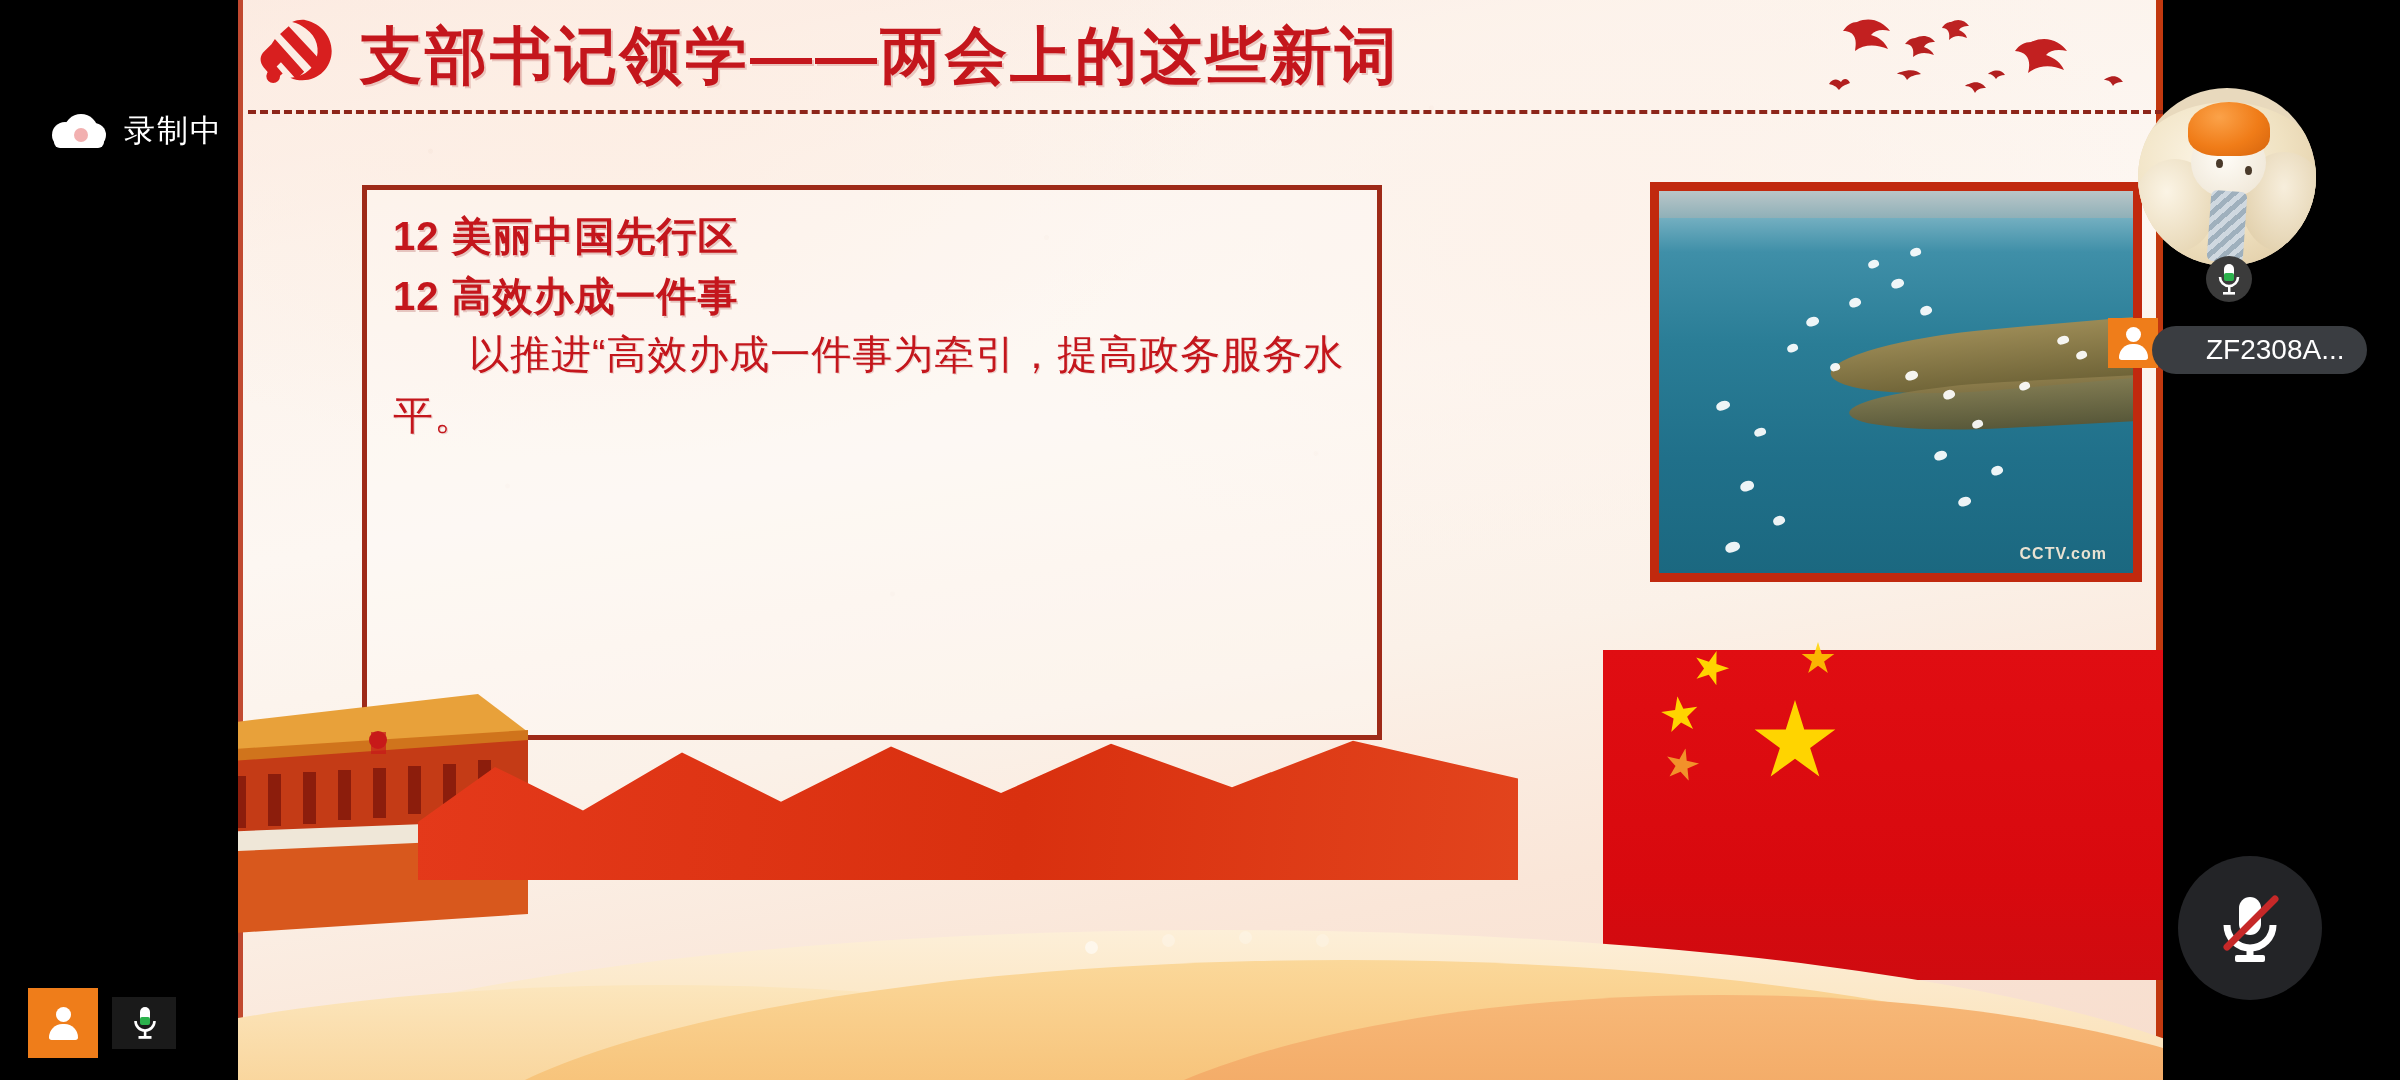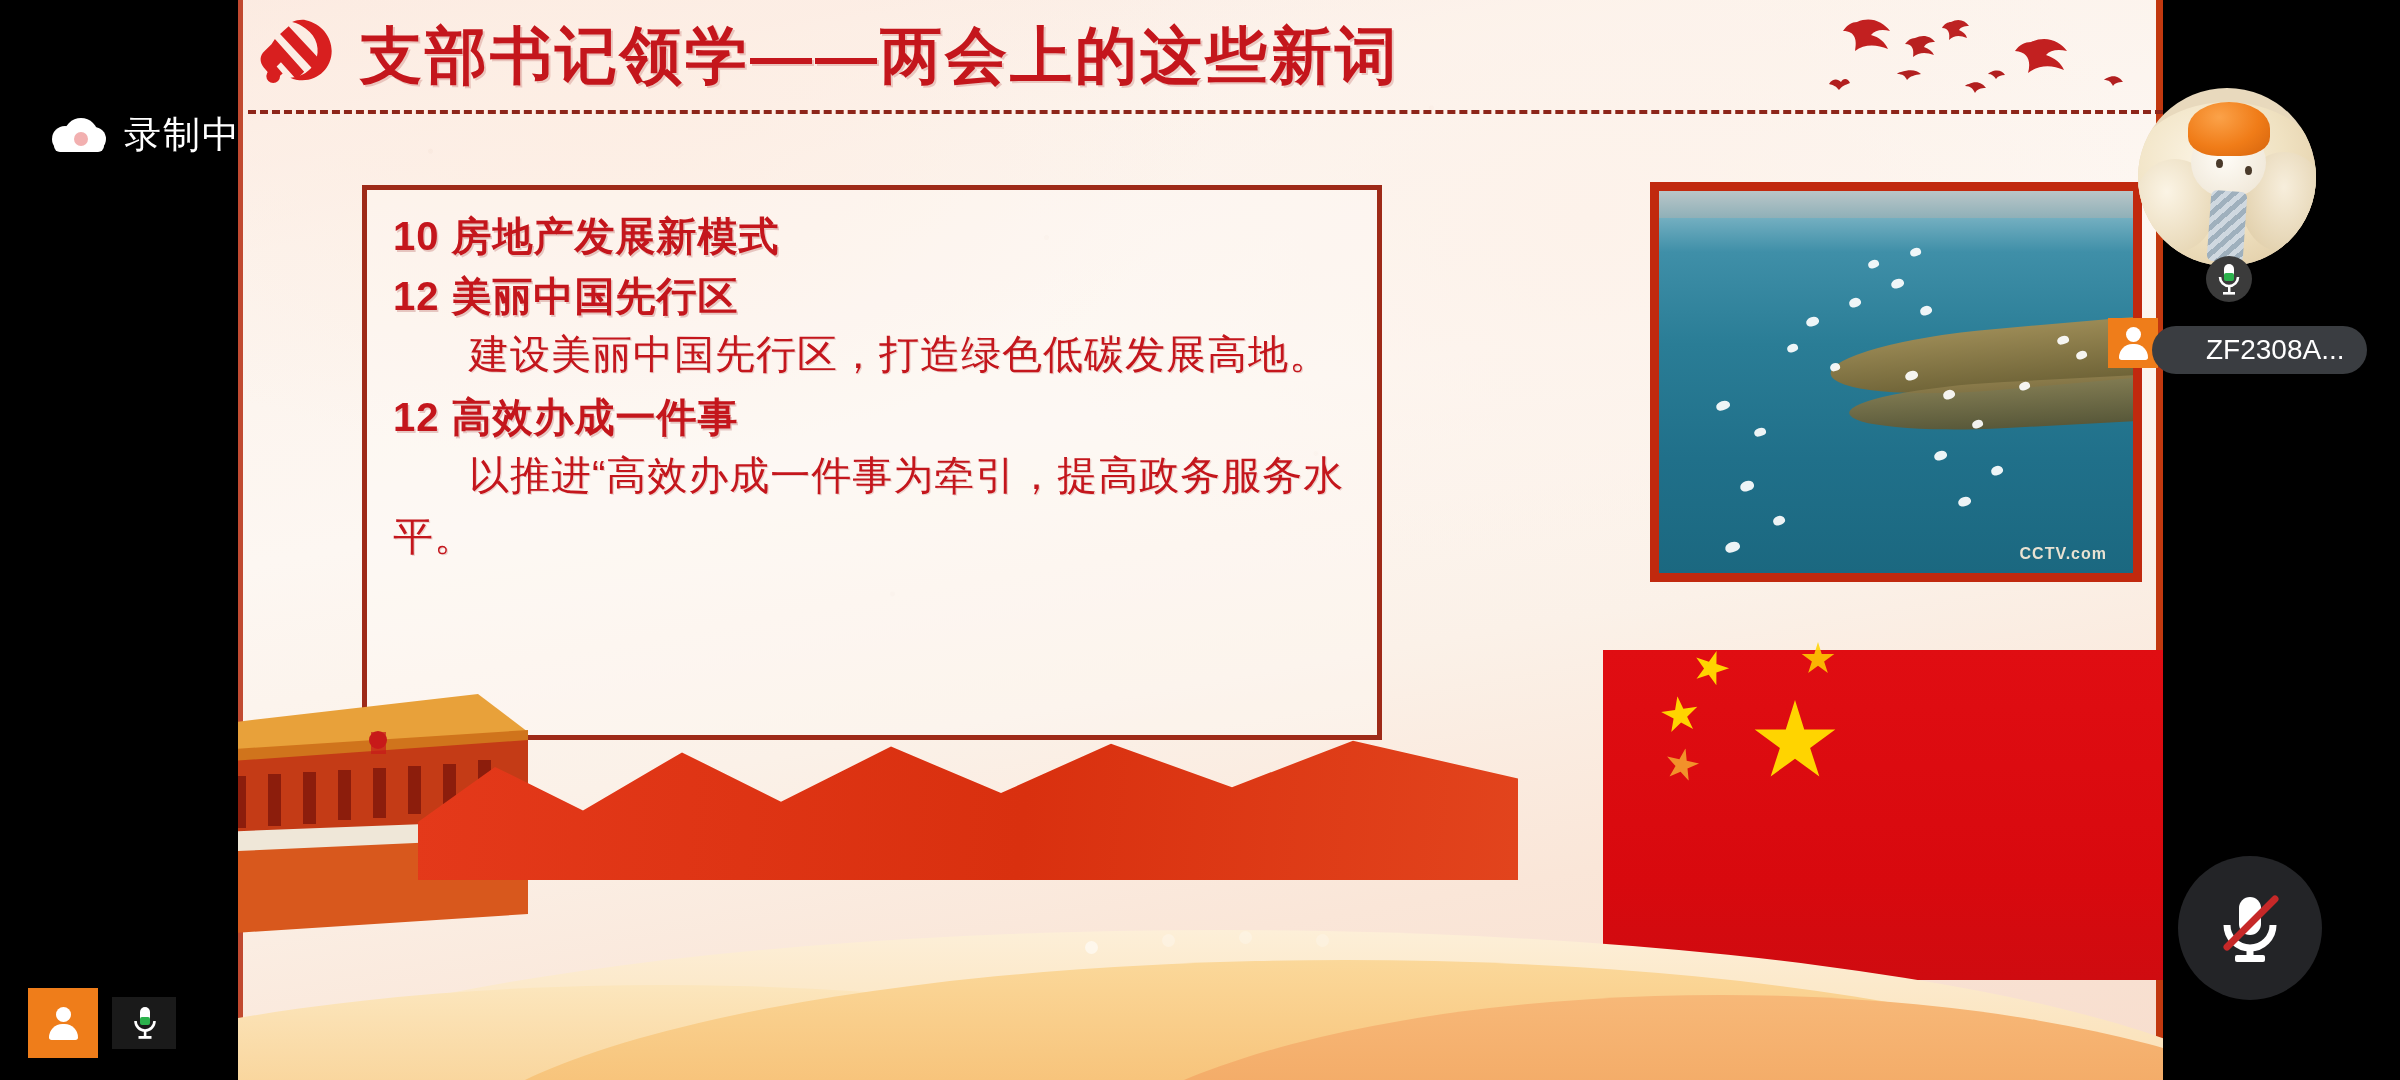--- a/index.html
+++ b/index.html
@@ -11,21 +11,21 @@
   
   .rec { position:absolute; left:52px; top:110px; display:flex; align-items:center; gap:18px; }
   .rec-cloud { position:relative; width:54px; height:34px; }
   .rec-cloud .c1,.rec-cloud .c2,.rec-cloud .c3 { position:absolute; background:#fff; border-radius:50%; }
   .rec-cloud .c1 { width:26px; height:26px; left:0;    top:8px; }
   .rec-cloud .c2 { width:34px; height:34px; left:12px; top:0px; }
   .rec-cloud .c3 { width:24px; height:24px; left:30px; top:9px; }
   .rec-cloud .bar{ position:absolute; left:2px; top:22px; width:50px; height:12px; background:#fff; border-radius:7px; }
   .rec-dot { position:absolute; left:22px; top:14px; width:14px; height:14px; border-radius:50%;
              background:#f2b0b0; z-index:3; }
-  .rec-label { color:#fff; font-size:37px; letter-spacing:2px; }
+  .rec-label { color:#fff; font-size:31px; letter-spacing:2px; }
 
   
   #slide { position:absolute; left:238px; top:0; width:1925px; height:1080px; overflow:hidden;
            background:
              radial-gradient(ellipse 900px 500px at 18% 10%, #fdeee4 0%, rgba(253,238,228,0) 70%),
              radial-gradient(ellipse 800px 600px at 70% 20%, #fdf2ea 0%, rgba(253,242,234,0) 70%),
              linear-gradient(170deg,#fbe9e0 0%, #fcf3ec 18%, #fdf7f2 40%, #fbf1e8 60%, #fae6d8 78%, #f7ddcd 100%); }
   #slide::before { 
     content:""; position:absolute; inset:0; opacity:.5;
     background-image:
@@ -183,23 +183,21 @@
         <path d="M92 70c9-3 16-2 20 2-6 1-11 2-14 6-2-4-4-6-10-6 1-1 2-2 4-2z" fill="#b21f1f"></path>
         <path d="M160 82c7-4 14-1 17 4-5 0-9 1-11 5-2-4-4-7-10-7 1-1 2-2 4-2z" fill="#b21f1f"></path>
         <path d="M182 70c6-3 12-1 14 3-4 0-7 1-9 4-2-3-4-5-8-5 1-1 2-2 3-2z" fill="#b21f1f"></path>
         <path d="M222 40c15-7 29-1 36 9-9-2-17-1-21 4 9 3 15 8 18 15-13-6-26-5-36 3 3-11 1-21-13-22 4-6 10-9 16-9z" fill="#c22020"></path>
         <path d="M298 76c7-4 13-1 16 4-5 0-8 1-10 4-2-4-4-6-9-6 1-1 2-2 3-2z" fill="#b21f1f"></path>
       </svg>
       <div class="dash"></div>
     </div>
 
     <div class="panel">
-      <div class="h-item">10 房地产发展新模式</div>
       <div class="h-item">12 美丽中国先行区</div>
-      <div class="p-item ind">建设美丽中国先行区，打造绿色低碳发展高地。</div>
       <div class="h-item">12 高效办成一件事</div>
       <div class="p-item ind">以推进“高效办成一件事为牵引，提高政务服务水平。</div>
     </div>
 
     <div class="vid">
       <div class="vid-inner">
         <div class="sky"></div>
         <div class="bank3"></div>
         <div class="bank"></div>
         <div class="bank2"></div>

